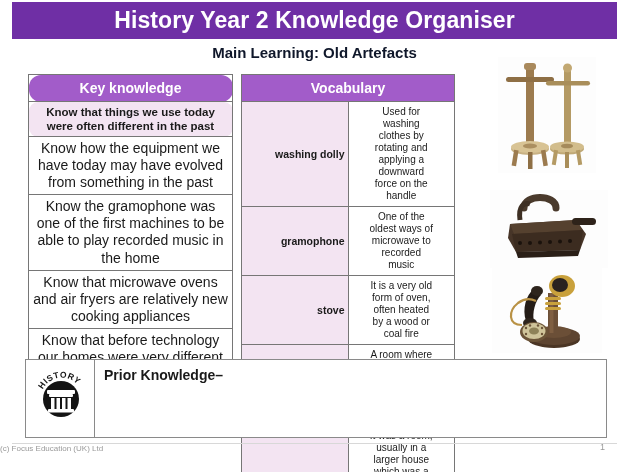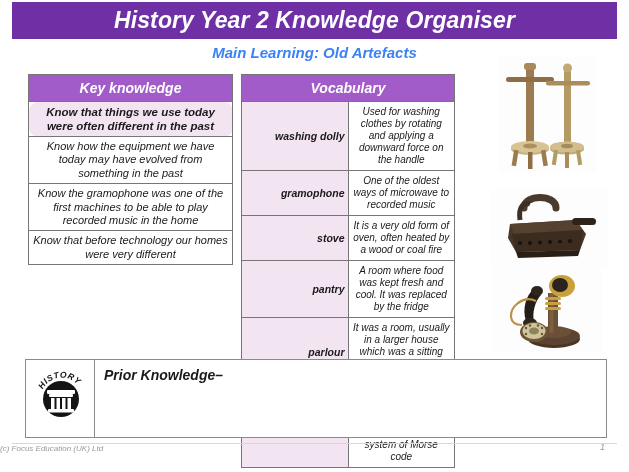--- a/index.html
+++ b/index.html
@@ -10,21 +10,20 @@
   body {
     width: 629px; height: 472px;
     font-family: "Liberation Sans", sans-serif;
     overflow: hidden;
     position: relative;
   }
   .page {
     width: 629px; height: 472px;
     position: relative;
     background: #ffffff;
-    font-style: italic;
   }
 
   
   .banner {
     position: absolute;
     left: 12px; top: 2px;
     width: 605px; height: 37px;
     background: #6f2fa5;
     display: flex; align-items: center; justify-content: center;
   }
@@ -34,21 +33,21 @@
     font-weight: bold;
     letter-spacing: .1px;
     white-space: nowrap;
   }
 
   
   .subtitle {
     position: absolute;
     left: 0; top: 44px; width: 629px;
     text-align: center;
-    color: #3b82f6;
+    color: #0f172a;
     font-size: 15px;
     font-weight: bold;
   }
 
   
   .kk-table {
     position: absolute;
     left: 28px; top: 74px;
     width: 205px;
     border-collapse: collapse;
@@ -59,31 +58,32 @@
     text-align: center;
     padding: 3px 4px;
     color: #1a1a1a;
   }
   .kk-head {
     background: #a25cc9;
     color: #ffffff !important;
     font-size: 14px;
     font-weight: bold;
     padding: 5px 4px !important;
+    border-radius: 12px;
   }
   .kk-first {
     background: #f3e4f2;
     font-weight: bold;
     font-size: 11.5px;
     line-height: 1.22;
     border-radius: 9px;
   }
   .kk-row {
     background: #ffffff;
-    font-size: 11px;
+    font-size: 14px;
     line-height: 1.22;
   }
 
   
   .vocab-table {
     position: absolute;
     left: 241px; top: 74px;
     width: 214px;
     border-collapse: collapse;
     table-layout: fixed;
@@ -106,21 +106,21 @@
     font-weight: bold;
     font-size: 10.5px;
     text-align: right;
     padding: 4px 3px;
   }
   .vocab-def {
     background: #ffffff;
     font-size: 10px;
     line-height: 1.2;
     text-align: center;
-    padding: 4px 4px;
+    padding: 4px 21px;
   }
 
   
   .photo { position: absolute; background: #ffffff; }
 
   .photo-dolly { left: 498px; top: 57px; width: 98px; height: 116px; }
   .photo-iron  { left: 490px; top: 190px; width: 118px; height: 78px; }
   .photo-phone { left: 492px; top: 267px; width: 110px; height: 86px; }
 
   
@@ -188,20 +188,23 @@
         <th class="kk-head">Key knowledge</th>
       </tr>
       <tr>
         <td class="kk-first">Know that things we use today were often different in the past</td>
       </tr>
       <tr>
         <td class="kk-row">Know how the equipment we have today may have evolved from something in the past</td>
       </tr>
       <tr>
         <td class="kk-row">Know the gramophone was one of the first machines to be able to play recorded music in the home</td>
+      </tr>
+      <tr>
+        <td class="kk-row">Know that microwave ovens and air fryers are relatively new cooking appliances</td>
       </tr>
       <tr>
         <td class="kk-row">Know that before technology our homes were very different</td>
       </tr>
     </tbody>
   </table>
 
   <table class="vocab-table">
     <tbody>
       <tr>

